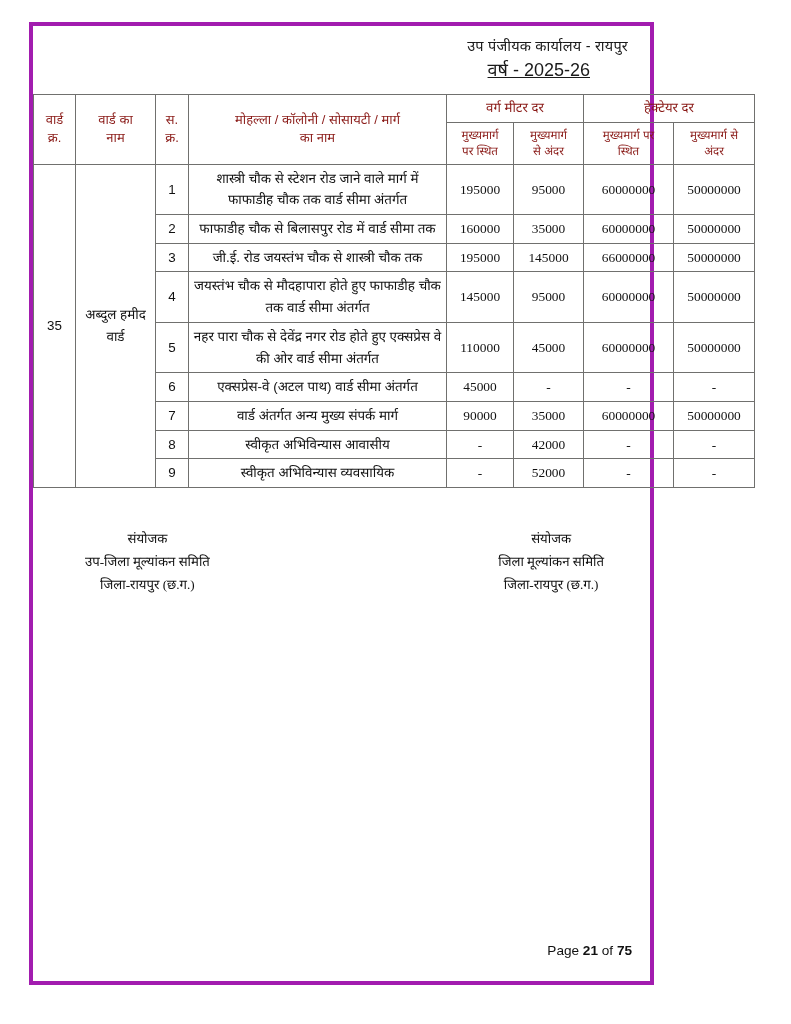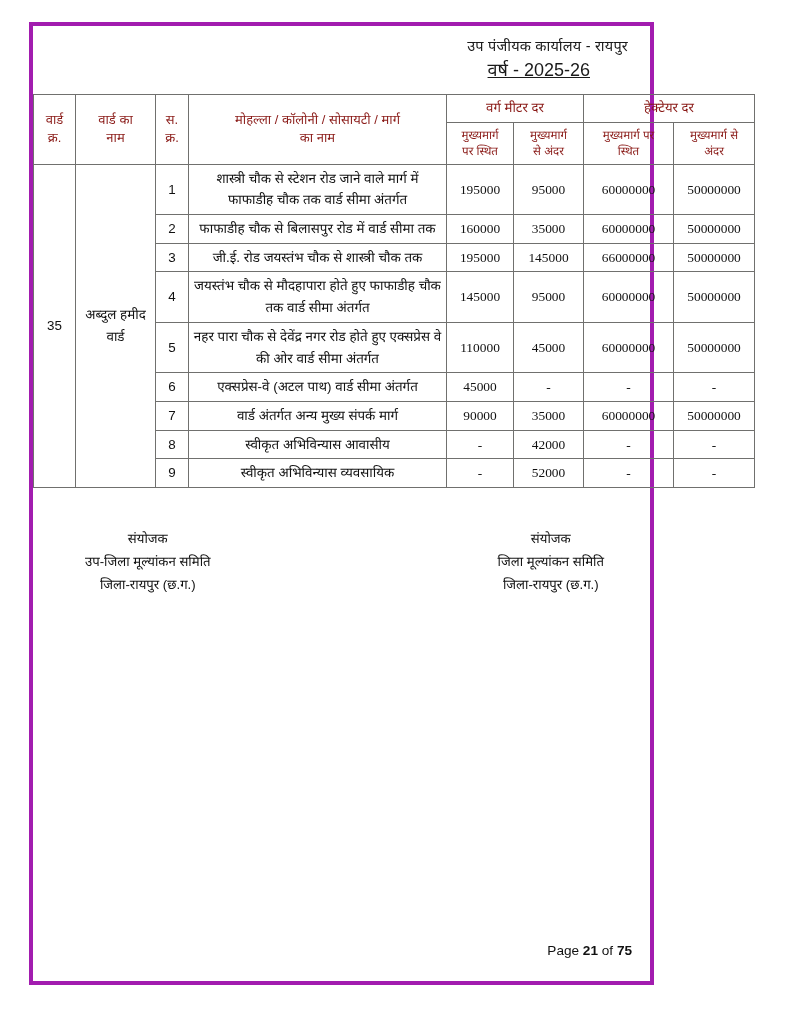--- a/index.html
+++ b/index.html
@@ -110,21 +110,21 @@
     justify-content: space-between;
     padding: 40px 46px 0 52px;
     box-sizing: border-box;
   }
   .signature-block {
     text-align: center;
     font-size: 13.2px;
     color: #111111;
     line-height: 1.72;
   }
-  .signature-block div { white-space: nowrap; }
+  .signature-block div { white-space: nowrap; font-family: Liberation Serif, serif; }
 
   .page-number {
     position: absolute;
     right: 18px;
     bottom: 23px;
     font-size: 13.6px;
     color: #111111;
     white-space: nowrap;
   }
   .page-number b { font-weight: bold; }

